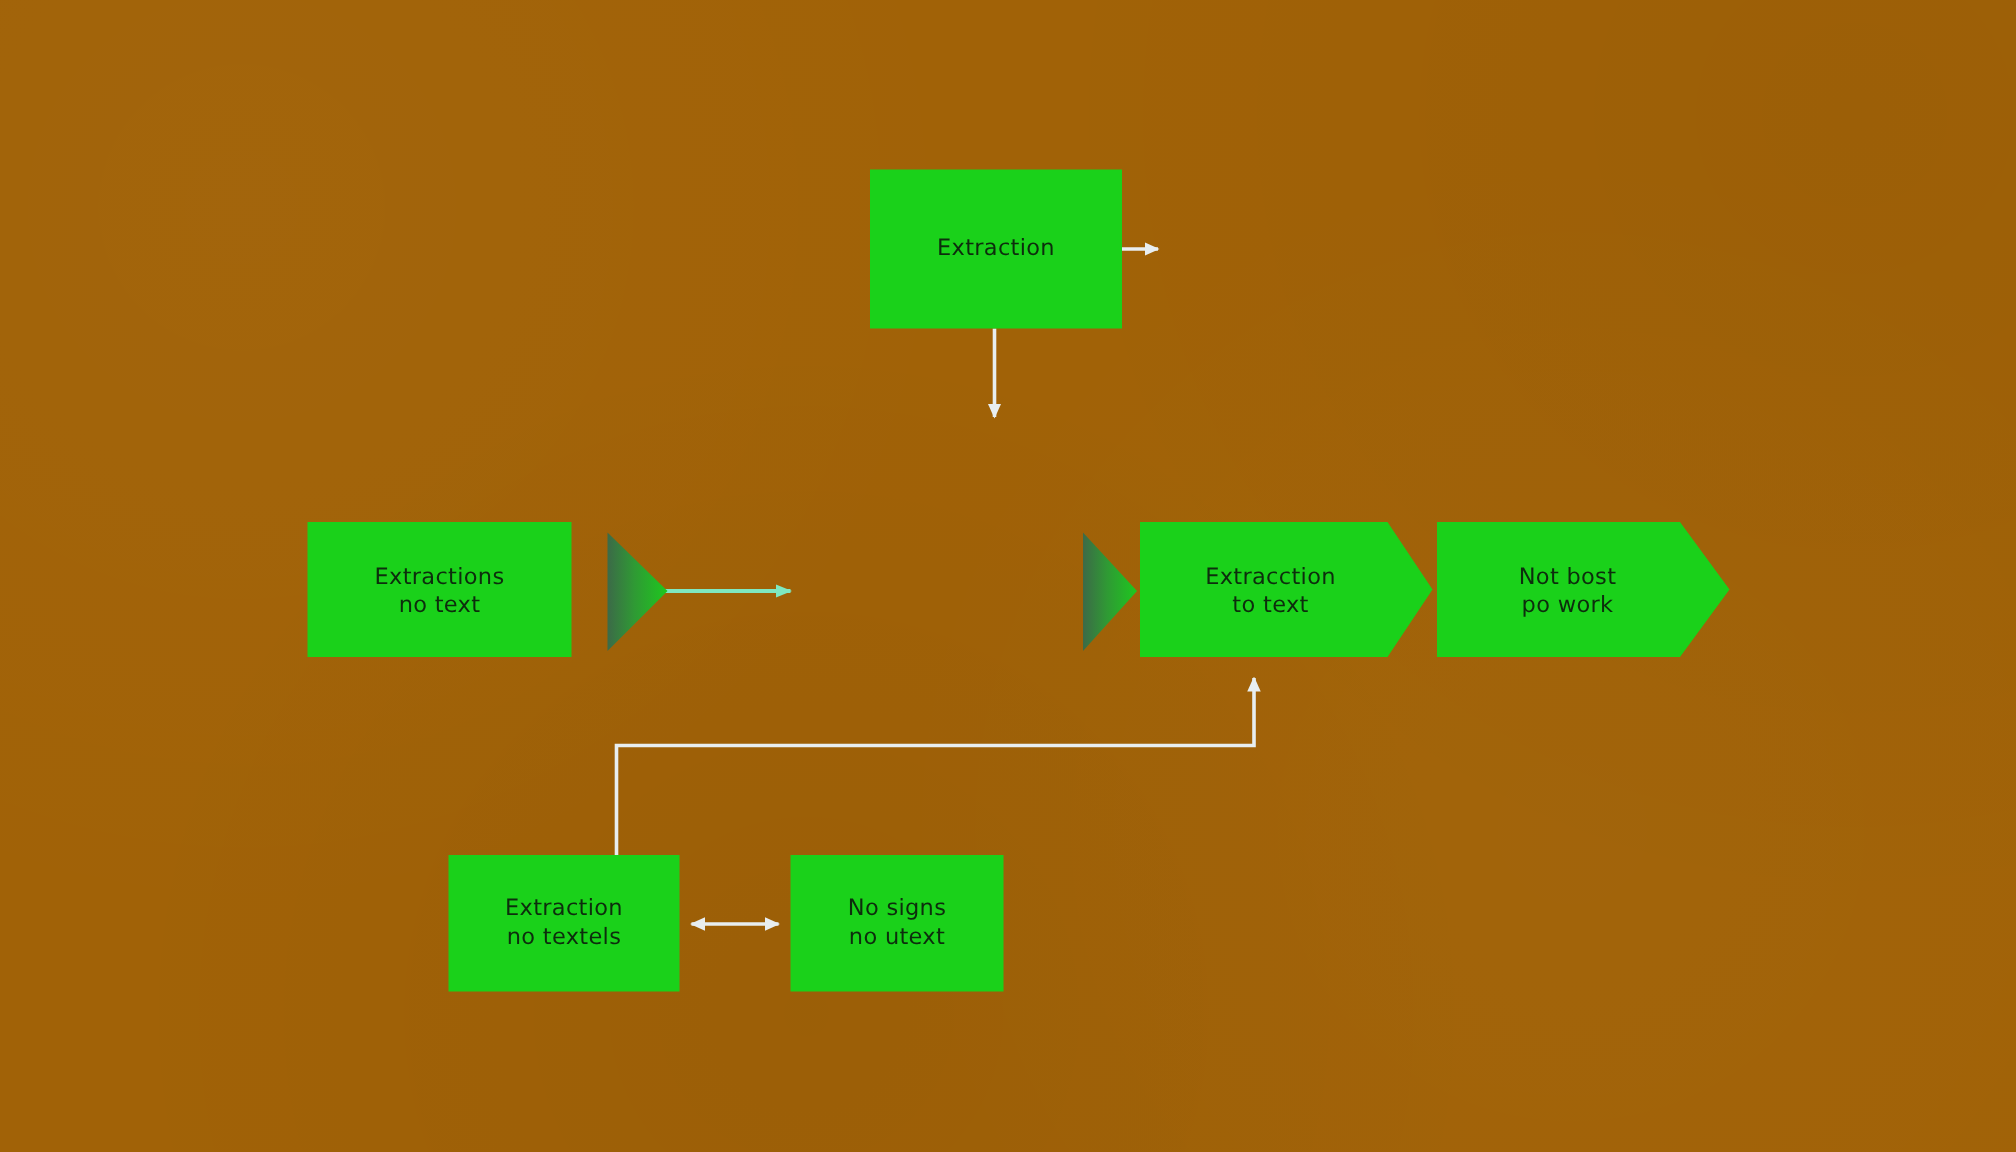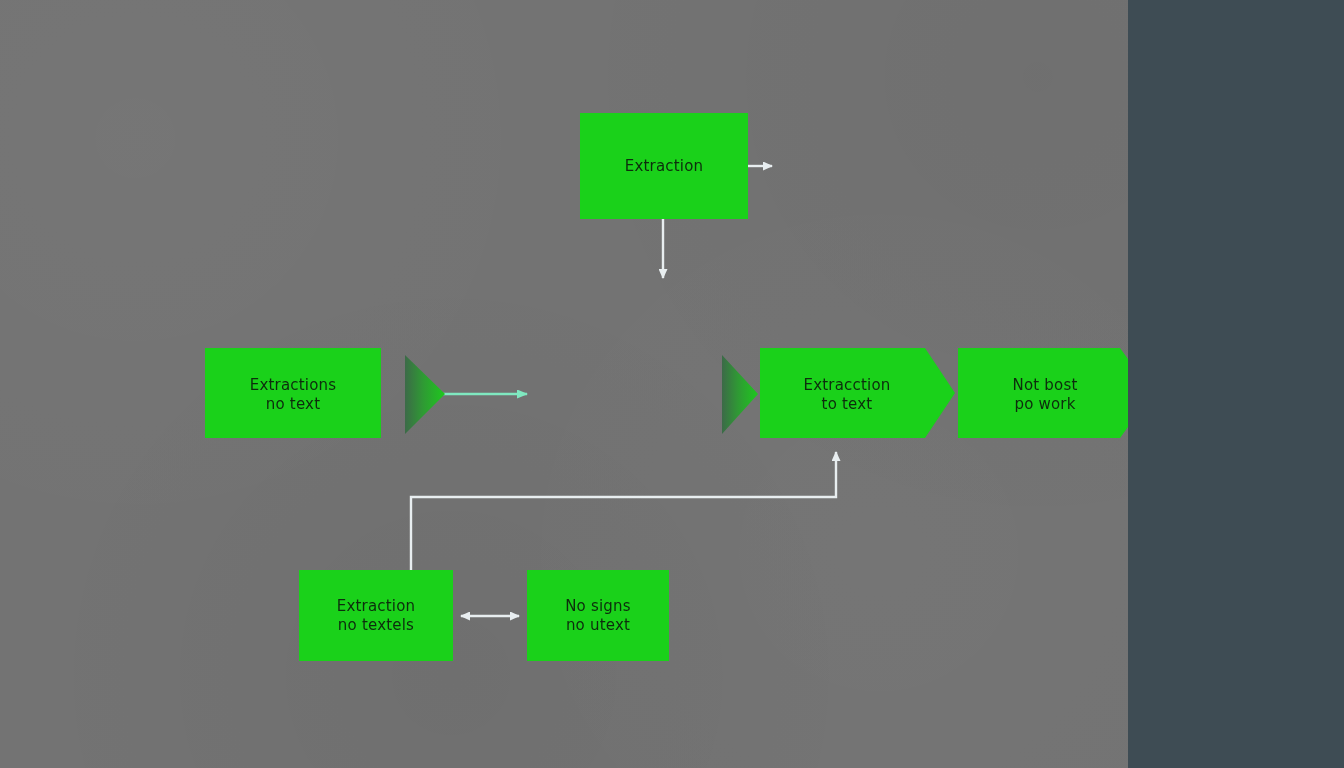--- a/index.html
+++ b/index.html
@@ -3,23 +3,23 @@
 <meta charset="utf-8">
 <title>Flow Diagram</title>
 <style>
   html, body {
     margin: 0;
     padding: 0;
     background: #3e4c54;
   }
   #stage {
     position: relative;
-    width: 1128px;
+    width: 1344px;
     height: 768px;
-    background: #737373;
+    background: #a16207;
     overflow: hidden;
     font-family: "DejaVu Sans", "Liberation Sans", sans-serif;
   }
   
   #bg-texture {
     position: absolute;
     inset: 0;
     pointer-events: none;
     background:
       radial-gradient(circle at 12% 18%, rgba(255,255,255,0.018), rgba(255,255,255,0) 38%),

